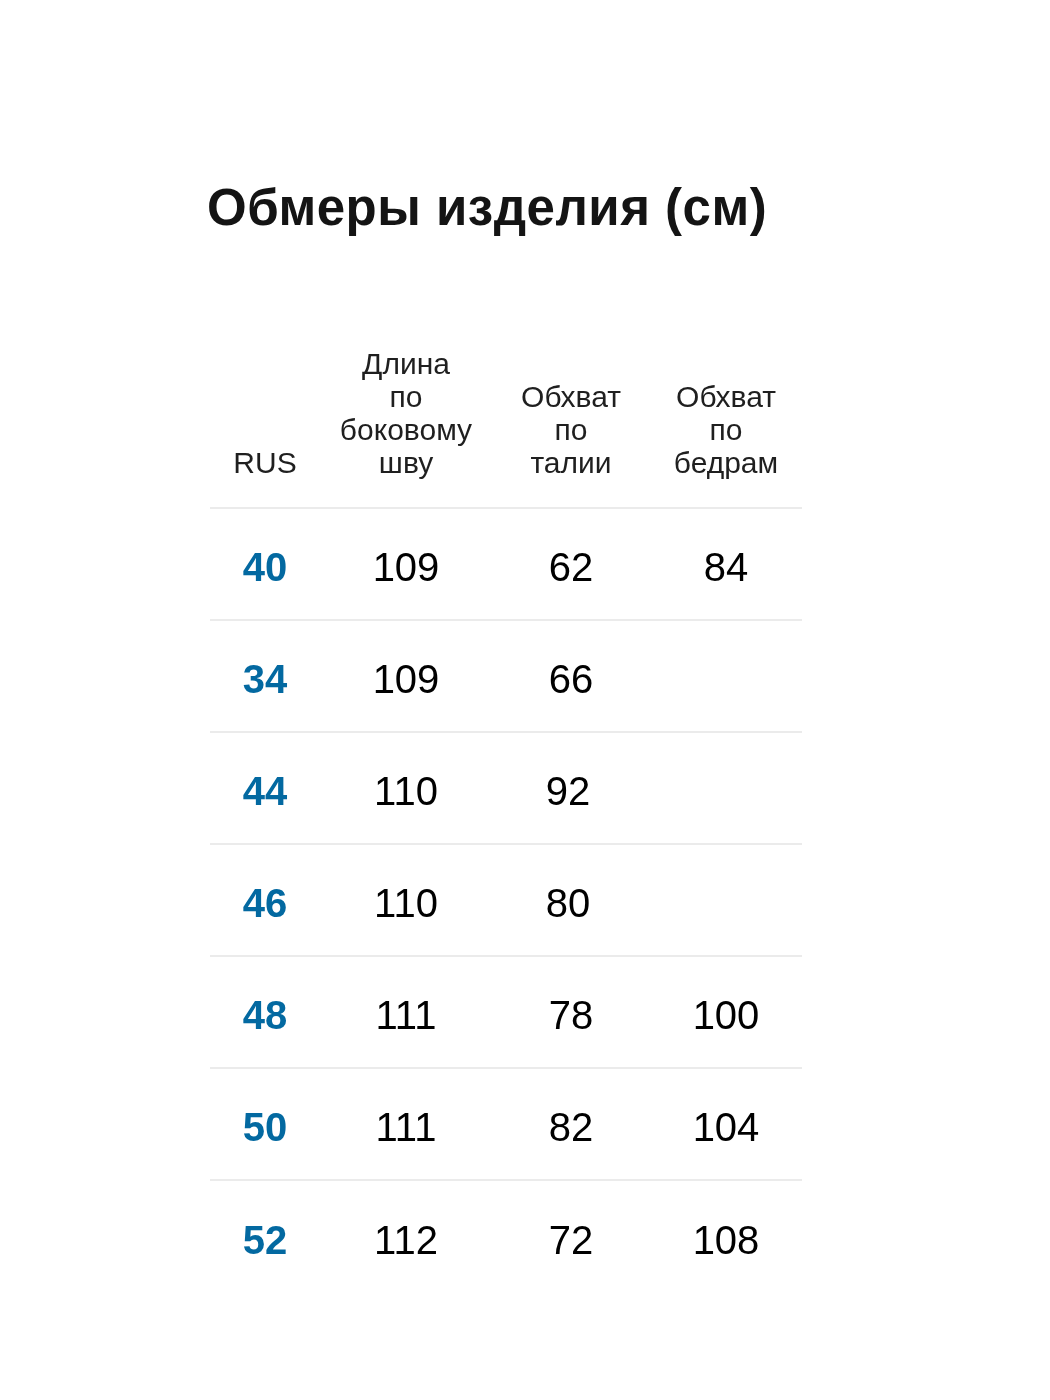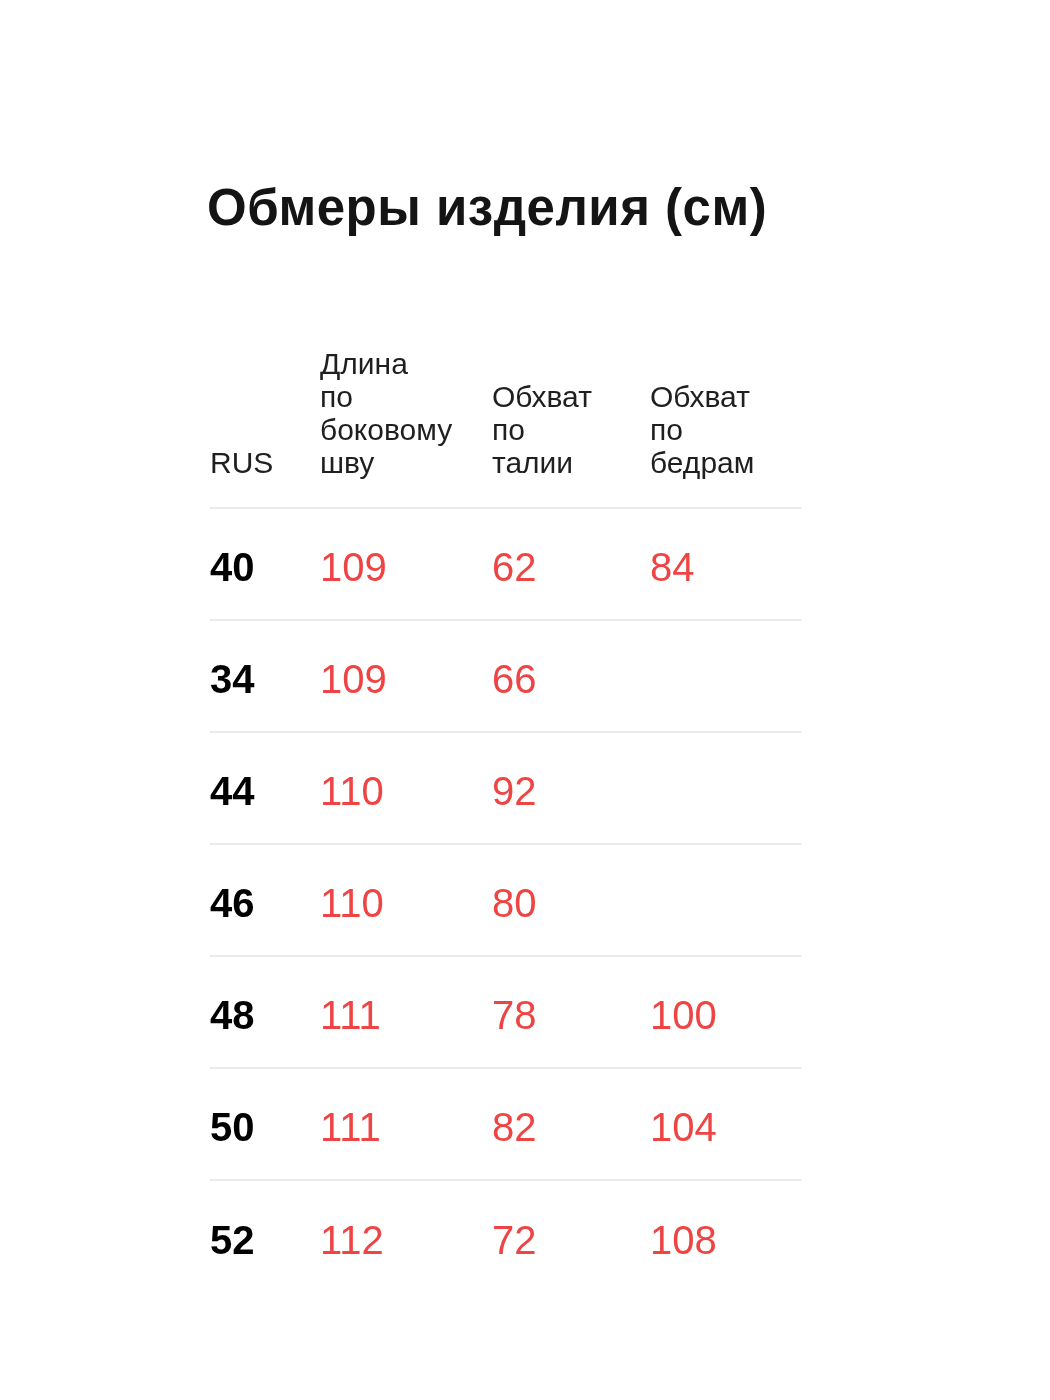--- a/index.html
+++ b/index.html
@@ -33,20 +33,21 @@
     top: 347px;
     width: 592px;
   }
   .thead {
     display: flex;
     align-items: flex-end;
     border-bottom: 2px solid #ebebeb;
   }
   .cell {
     box-sizing: border-box;
+    text-align: center;
     color: #1f1f1f;
   }
   .c0 { width: 110px; }
   .c1 { width: 172px; }
   .c2 { width: 158px; }
   .c3 { width: 152px; }
   .thead .cell {
     font-size: 30px;
     line-height: 33px;
     font-weight: 400;
@@ -60,25 +61,25 @@
     box-sizing: border-box;
     border-bottom: 2px solid #ebebeb;
     padding-top: 6px;
   }
   .trow:last-child {
     border-bottom: none;
   }
   .trow .cell {
     font-size: 40px;
     font-weight: 400;
-    color: #ef4444;
+    color: #000000;
   }
   .trow .cell.size {
     font-weight: 700;
-    color: #000000;
+    color: #0369a1;
   }
 </style>
 </head>
 <body>
 
 <div class="page">
 
   <h1 class="title">Обмеры изделия (см)</h1>
 
   <div class="size-table">

